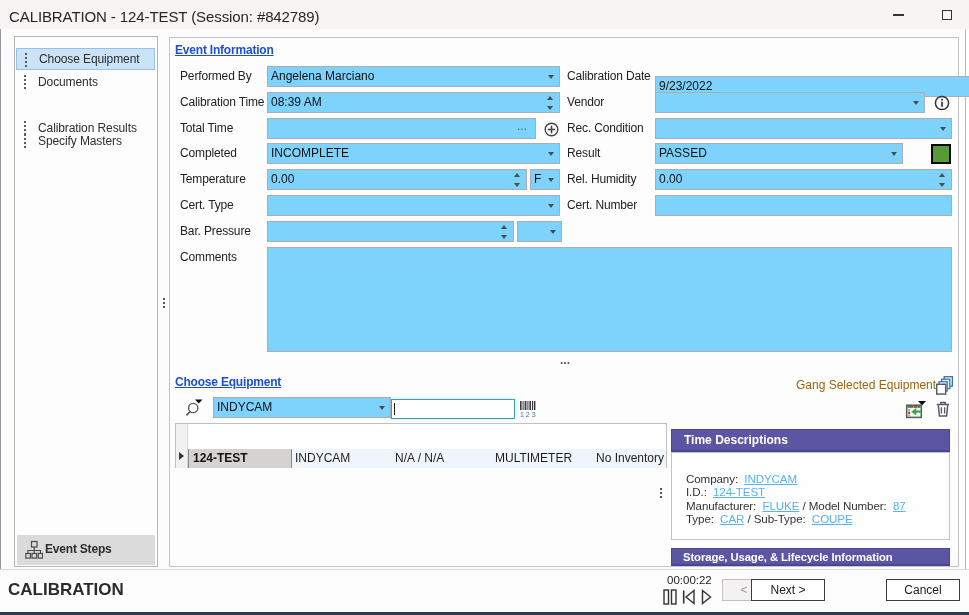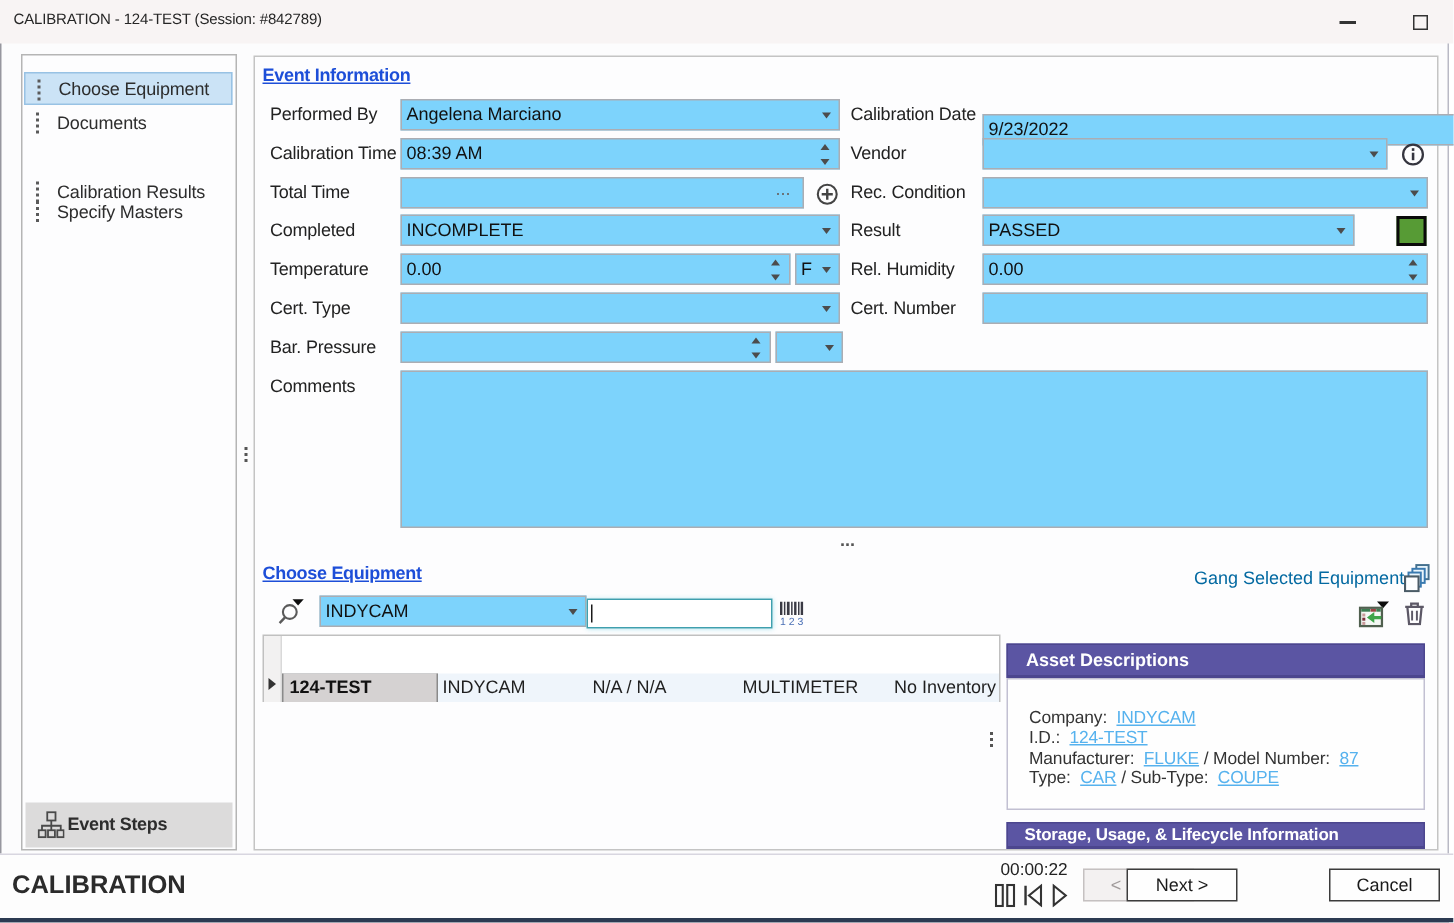--- a/index.html
+++ b/index.html
@@ -1,19 +1,19 @@
 <!DOCTYPE html>
 <html><head><meta charset="utf-8"><style>
 *{margin:0;padding:0;box-sizing:border-box;}
 html,body{width:969px;height:615px;}
 body{font-family:"Liberation Sans",sans-serif;font-size:12px;color:#1f1f1f;background:#fff;position:relative;overflow:hidden;}
 .win{position:absolute;left:0;top:0;width:966px;height:615px;background:#fcfcfd;border-top:2px solid #2c3a52;border-left:1px solid #97979f;border-right:1px solid #b9b9c5;border-bottom:3px solid #2c3a52;}
 .abs{position:absolute;}
 .titlebar{position:absolute;left:0;top:0;width:100%;height:29px;background:#f8f4f4;}
-.title{position:absolute;left:9px;top:8px;font-size:10px;letter-spacing:-0.1px;color:#262626;}
+.title{position:absolute;left:9px;top:8px;font-size:15px;letter-spacing:-0.1px;color:#262626;}
 .minbtn{position:absolute;left:893px;top:14px;width:11px;height:0;border-top:2px solid #333;}
 .maxbtn{position:absolute;left:942px;top:10px;width:10px;height:10px;border:1.5px solid #333;background:transparent;}
 
 .sidebar{position:absolute;left:14px;top:36px;width:144px;height:531px;background:#fdfdfe;border:1px solid #b5b5b5;}
 .navitem{position:absolute;left:1px;width:139px;height:22px;line-height:22px;color:#2d2d2d;}
 .navitem .txt{position:absolute;left:22px;top:0;letter-spacing:-0.1px;}
 .navitem.sel{background:#cbe3f6;border:1px solid #98c2e4;line-height:20px;}
 .grip4{position:absolute;left:8px;top:4px;width:2px;height:2px;background:#5a5a5a;box-shadow:0 4px 0 #5a5a5a,0 8px 0 #5a5a5a,0 12px 0 #5a5a5a;}
 .eventsteps{position:absolute;left:2px;top:498px;width:138px;height:30px;background:#dcdbdb;}
 .eventsteps .txt{position:absolute;left:28px;top:7px;font-weight:bold;letter-spacing:-0.2px;color:#2d2d2d;}
@@ -140,21 +140,21 @@
   <div class="box" style="left:347px;top:183px;width:45px;">
       <i class="caret"></i>
     </div>
 
   <span class="lbl" style="left:10px;top:209px;">Comments</span>
   <div class="box" style="left:97px;top:209px;width:685px;height:105px;"></div>
 
   <span class="abs" style="left:390px;top:315px;color:#555;font-weight:bold;">...</span>
 
   <span class="hdr abs" style="left:5px;top:337px;">Choose Equipment</span>
-  <span class="abs" style="left:626px;top:340px;color:#0369a1;">Gang Selected Equipment</span>
+  <span class="abs" style="left:626px;top:340px;color:#a16207;">Gang Selected Equipment</span>
   <svg class="abs" style="left:766px;top:338px;" width="18" height="19" viewBox="0 0 18 19">
     <rect x="8.2" y="0.7" width="8.2" height="9.4" fill="#eaf6fd" stroke="#44708e" stroke-width="1.3"></rect>
     <rect x="5.6" y="3.2" width="8.2" height="9.4" fill="#eaf6fd" stroke="#3a7ab0" stroke-width="1.3"></rect>
     <rect x="3" y="5.7" width="8.2" height="9.4" fill="#eaf6fd" stroke="#3a7ab0" stroke-width="1.3"></rect>
     <rect x="0.7" y="8.3" width="9" height="9.8" fill="#fdfeff" stroke="#4a5b66" stroke-width="1.4"></rect>
   </svg>
 
   <svg class="abs" style="left:14px;top:360px;" width="22" height="22" viewBox="0 0 22 22">
     <circle cx="9.2" cy="10" r="4.6" fill="none" stroke="#5a5a5a" stroke-width="1.4"></circle>
     <path d="M6 13.6 L2.4 17.4" stroke="#5a5a5a" stroke-width="1.6"></path>
@@ -203,21 +203,21 @@
     <div class="tblrow">
       <span class="cellsel">124-TEST</span>
       <span class="abs" style="left:107px;line-height:19px;">INDYCAM</span>
       <span class="abs" style="left:207px;line-height:19px;">N/A / N/A</span>
       <span class="abs" style="left:307px;line-height:19px;">MULTIMETER</span>
       <span class="abs" style="left:408px;line-height:19px;white-space:nowrap;">No Inventory</span>
     </div>
   </div>
   <i class="dots3" style="left:490px;top:450px;"></i>
 
-  <div class="phead" style="top:391px;height:23px;line-height:20px;padding-left:12px;">Asset Descriptions</div>
+  <div class="phead" style="top:391px;height:23px;line-height:20px;padding-left:12px;">Time Descriptions</div>
   <div class="pbody">
     <div style="position:absolute;left:14px;top:19px;line-height:13.4px;font-size:11.6px;letter-spacing:-0.1px;">
       Company:&nbsp; <a class="lnk">INDYCAM</a><br>
       I.D.:&nbsp; <a class="lnk">124-TEST</a><br>
       Manufacturer:&nbsp; <a class="lnk">FLUKE</a> / Model Number:&nbsp; <a class="lnk">87</a><br>
       Type:&nbsp; <a class="lnk">CAR</a> / Sub-Type:&nbsp; <a class="lnk">COUPE</a>
     </div>
   </div>
   <div class="phead" style="top:510px;height:18px;line-height:16px;padding-left:11px;font-size:11.3px;letter-spacing:-0.1px;">Storage, Usage, &amp; Lifecycle Information</div>
 </div>

